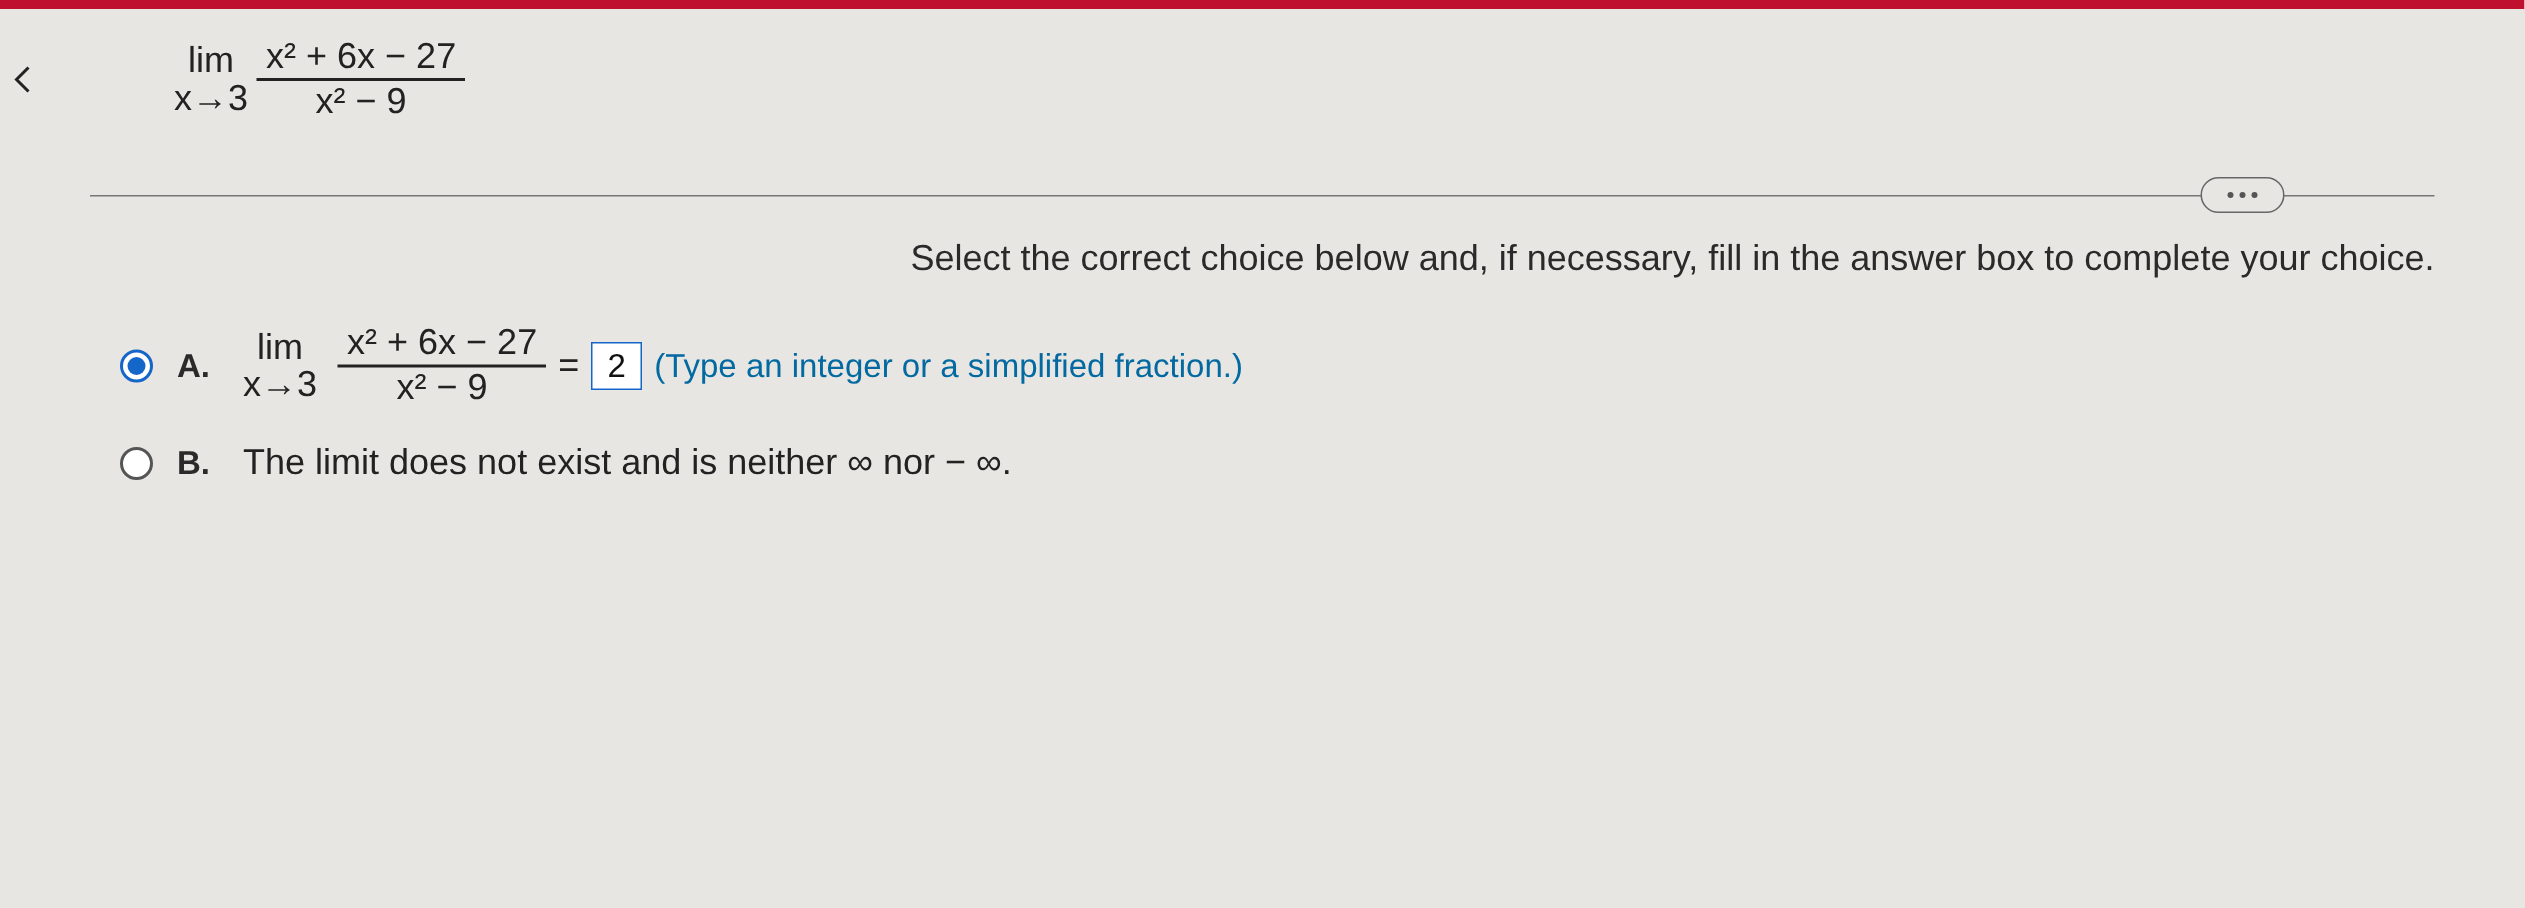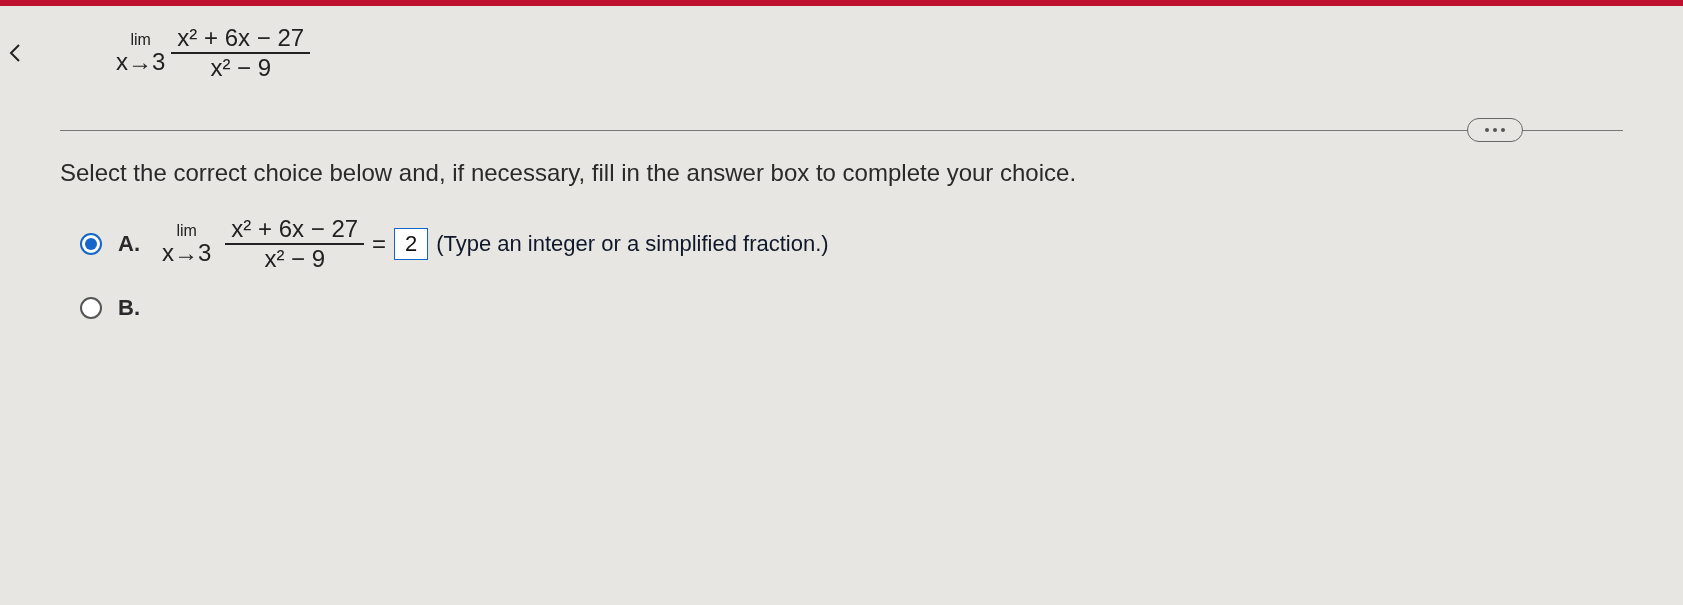--- a/index.html
+++ b/index.html
@@ -29,21 +29,21 @@
       font-size: 24px;
       color: #222;
     }
     .lim-wrap {
       display: inline-flex;
       flex-direction: column;
       align-items: center;
       line-height: 1.05;
       margin-right: 6px;
     }
-    .lim-top { font-size: 16px; }
+    .lim-top { font-size: 24px; }
     .lim-bot { font-size: 24px; }
     .frac {
       display: inline-flex;
       flex-direction: column;
       align-items: center;
       line-height: 1.0;
     }
     .frac .num, .frac .den {
       padding: 2px 6px;
       font-size: 24px;
@@ -79,20 +79,21 @@
       gap: 4px;
       cursor: pointer;
     }
     .more-pill span.dot {
       width:4px; height:4px; border-radius:50%; background:#555;
     }
     .prompt2 {
       font-size: 24px;
       color: #2a2a2a;
       margin-bottom: 28px;
+      text-align: right;
     }
     .choices { margin-left: 20px; }
     .choice-row {
       display: flex;
       align-items: center;
       margin-bottom: 22px;
       gap: 16px;
     }
     .radio {
       width: 22px; height: 22px; border: 2px solid #1466c9; border-radius: 50%;
@@ -117,21 +118,21 @@
     .ans-input {
       width: 34px;
       height: 32px;
       border: 1.5px solid #1466c9;
       text-align: center;
       font-size: 22px;
       font-family: inherit;
       color:#111;
       background:#fff;
     }
-    .hint { font-size: 22px; color:#0f172a; }
+    .hint { font-size: 22px; color:#0369a1; }
     .back-arrow {
       position:absolute;
       left:0; top:36px;
       width:34px; height:34px;
       display:flex; align-items:center; justify-content:center;
       color:#222;
     }
     .back-arrow svg { width:24px; height:24px; }
   </style>
 </head>
@@ -191,16 +192,19 @@
         </span>
         <span>=</span>
         <input class="ans-input" value="2" style="">
         <span class="hint">(Type an integer or a simplified fraction.)</span>
       </div>
     </div>
 
     <div class="choice-row">
       <div class="radio empty"></div>
       <div class="choice-label">B.</div>
+      <div class="choice-body">
+        <span>The limit does not exist and is neither ∞ nor − ∞.</span>
+      </div>
     </div>
 
   </div>
 </div>
 
 </body></html>

